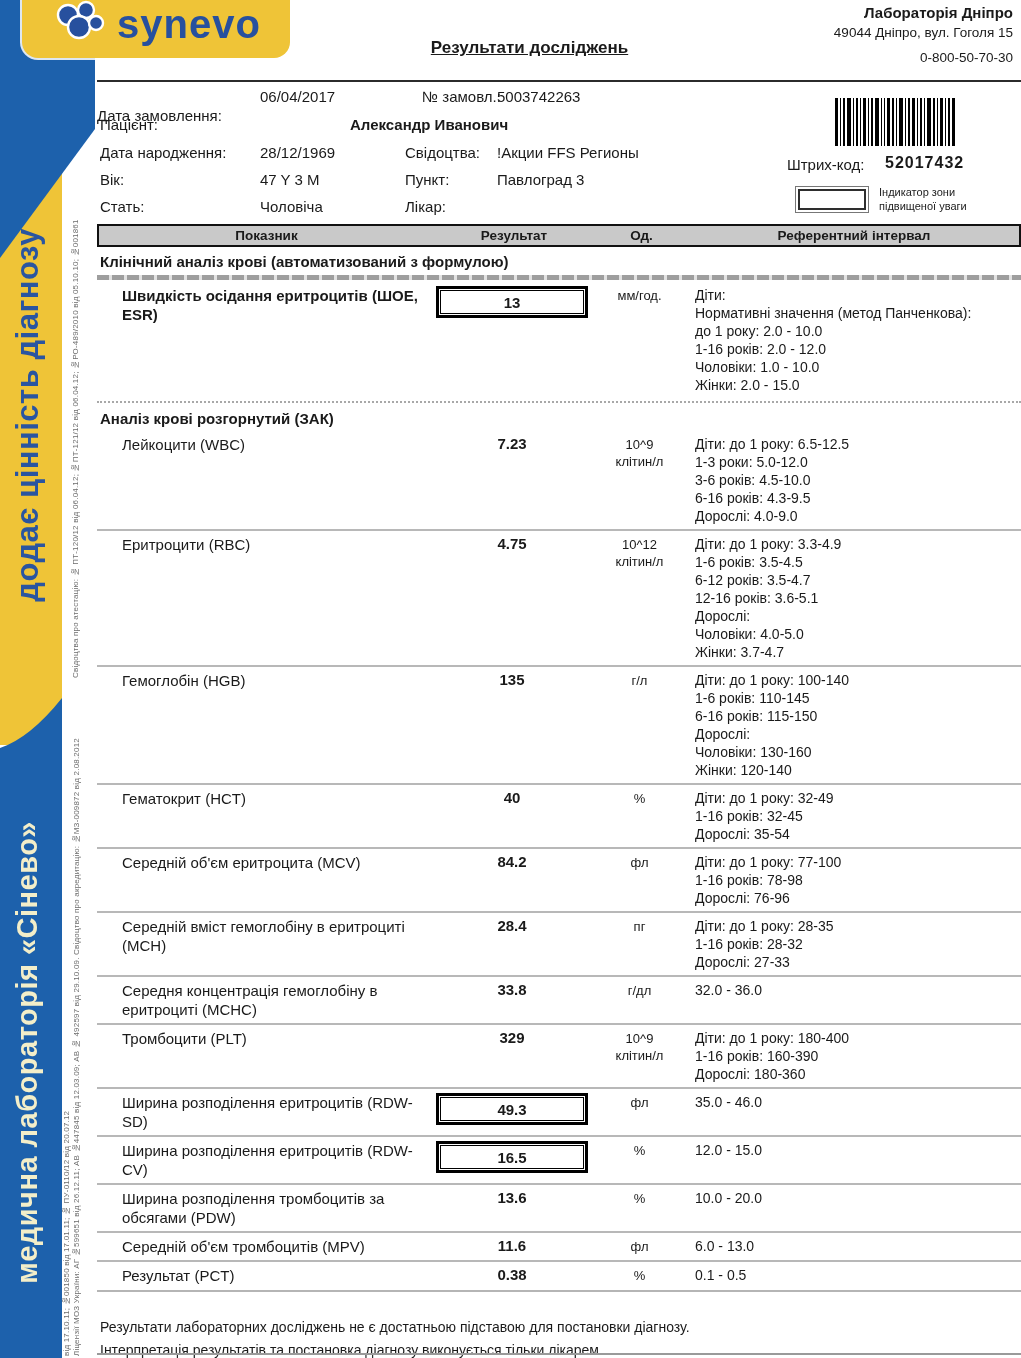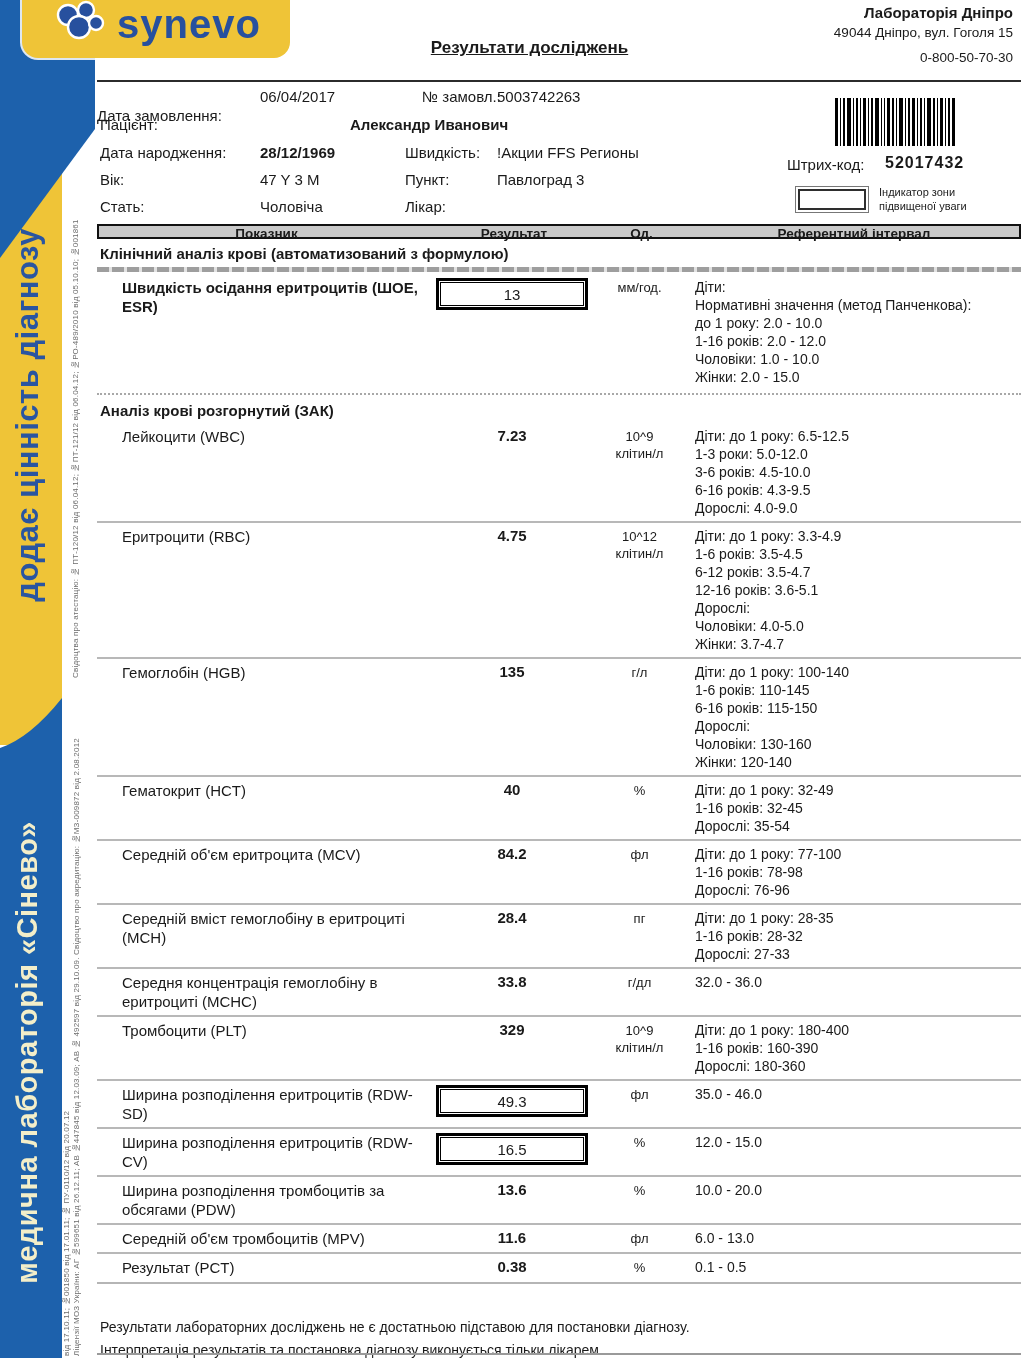--- a/index.html
+++ b/index.html
@@ -62,38 +62,38 @@
     position: absolute; left: 698px; top: 186px; width: 74px; height: 27px;
     border: 1px solid #777; padding: 2px;
   }
   .indicator-box-inner { width: 100%; height: 100%; border: 2px solid #2e2e2e; background: #fff; }
   .indicator-label { position: absolute; left: 782px; top: 185px; font-size: 11px; line-height: 14px; color: #222; }
 
   
   .table-wrap { position: absolute; left: 0; top: 224px; width: 924px; }
   .thead {
     display: grid; grid-template-columns: 335px 160px 95px 1fr;
-    background: #c9c9c9; border: 2px solid #111; height: 15px; align-items: center;
+    background: #c9c9c9; border: 2px solid #111; height: 23px; align-items: center;
   }
   .thead > div { text-align: center; font-size: 13.5px; font-weight: bold; }
   .section-title { font-size: 15px; font-weight: bold; padding: 6px 0 4px 3px; }
   .dashed-band {
     height: 5px; margin: 1px 0 2px 0;
     background: repeating-linear-gradient(90deg, #9e9e9e 0 12px, #e2e2e2 12px 15px);
   }
   .dotted-line { border-top: 2px dotted #a8a8a8; margin: 3px 0 1px 0; }
   .solid-line { border-top: 2px solid #b5b5b5; margin-top: 1px; }
   .trow { display: grid; grid-template-columns: 335px 160px 95px 1fr; padding: 4px 0; align-items: start; }
   .trow.sep { border-top: 2px solid #b8b8b8; }
   .cell.name { padding-left: 25px; padding-right: 14px; font-size: 15px; line-height: 19px; }
   .cell.name.b { font-weight: bold; }
   .cell.result { text-align: center; }
   .rval { font-size: 15px; font-weight: bold; line-height: 18px; }
   .rbox { border: 3px solid #000; padding: 1px; margin: 0 4px; }
-  .rbox-in { border: 1px solid #000; padding: 3px 0 2px 0; font-size: 15px; font-weight: normal; text-align: center; }
+  .rbox-in { border: 1px solid #000; padding: 3px 0 2px 0; font-size: 15px; font-weight: bold; text-align: center; }
   .cell.unit { text-align: center; font-size: 13px; line-height: 17px; padding-top: 1px; }
   .cell.refs { font-size: 14px; line-height: 18px; padding-left: 8px; }
 
   .footer { position: absolute; left: 3px; top: 1316px; font-size: 14px; line-height: 23px; }
   .bottom-rule { position: absolute; left: 0; bottom: 3px; width: 924px; border-top: 2px solid #9a9a9a; }
 </style>
 </head>
 <body>
 
 <div class="page">
@@ -138,22 +138,22 @@
 
     <div class="p-item" style="left:0; top:88px;margin-top:19px;">Дата замовлення:</div>
     <div class="p-item" style="left:163px; top:88px;">06/04/2017</div>
     <div class="p-item" style="left:308px; top:88px;margin-left:17px;">№ замовл.:</div>
     <div class="p-item" style="left:400px; top:88px;">5003742263</div>
 
     <div class="p-item" style="left:3px; top:116px;">Пацієнт:</div>
     <div class="p-item p-bold" style="left:253px; top:116px;">Александр Иванович</div>
 
     <div class="p-item" style="left:3px; top:144px;">Дата народження:</div>
-    <div class="p-item" style="left:163px; top:144px;font-weight:bold;">28/12/1969</div>
-    <div class="p-item" style="left:308px; top:144px;">Швидкість:</div>
+    <div class="p-item" style="left:163px; top:144px;">28/12/1969</div>
+    <div class="p-item" style="left:308px; top:144px;">Свідоцтва:</div>
     <div class="p-item" style="left:400px; top:144px;">!Акции FFS Регионы</div>
 
     <div class="p-item" style="left:3px; top:171px;">Вік:</div>
     <div class="p-item" style="left:163px; top:171px;">47 Y 3 M</div>
     <div class="p-item" style="left:308px; top:171px;">Пункт:</div>
     <div class="p-item" style="left:400px; top:171px;">Павлоград 3</div>
 
     <div class="p-item" style="left:3px; top:198px;">Стать:</div>
     <div class="p-item" style="left:163px; top:198px;">Чоловіча</div>
     <div class="p-item" style="left:308px; top:198px;">Лікар:</div>

